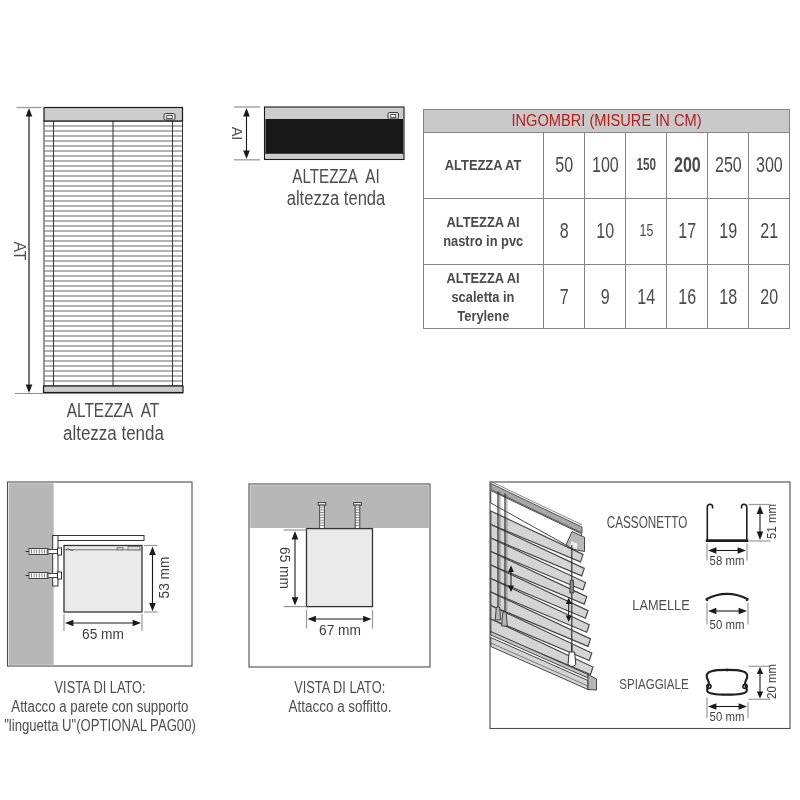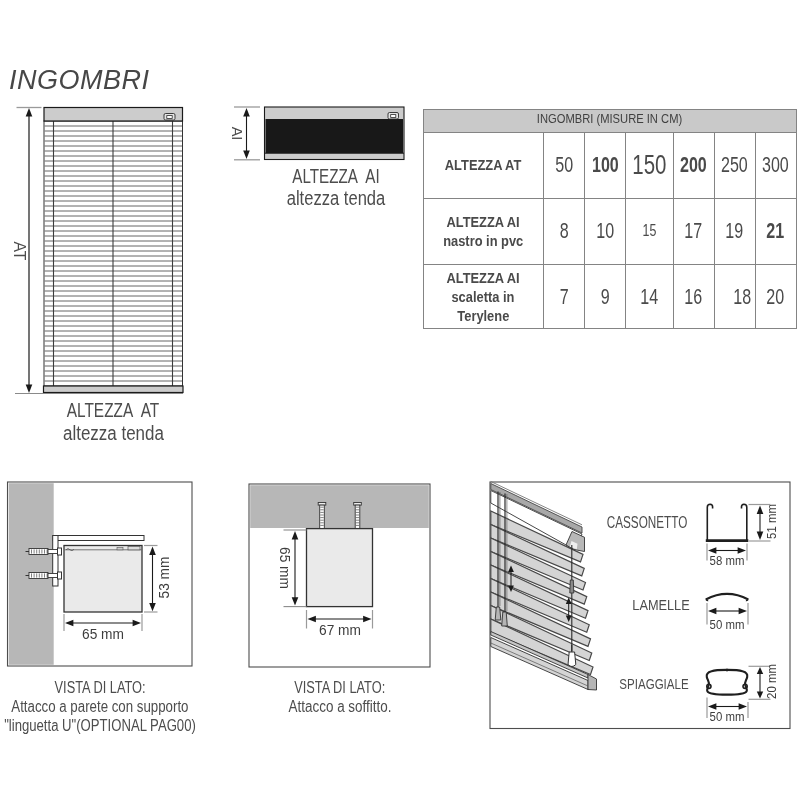--- a/index.html
+++ b/index.html
@@ -1,21 +1,21 @@
 <!DOCTYPE html>
 <html><head><meta charset="utf-8">
 <style>
 html,body{margin:0;padding:0;width:800px;height:800px;background:#ffffff;
 font-family:"Liberation Sans",sans-serif;}
 #page{position:relative;width:800px;height:800px;overflow:hidden;}
 svg{position:absolute;left:0;top:0;}
 .lb{position:absolute;white-space:nowrap;}
 #tb{position:absolute;left:422.5px;top:109px;border-collapse:collapse;table-layout:fixed;}
 #tb td{border:1px solid #848484;text-align:center;vertical-align:middle;color:#4a4a4a;padding:0;}
-#thead td{background:#c9c9c9;height:21px;font-size:13px;color:#404040;vertical-align:top;padding-top:0.9px;}
+#thead td{background:#c9c9c9;height:21px;font-size:17px;color:#b91c1c;vertical-align:top;padding-top:0.9px;}
 </style></head>
 <body>
 <div id="page">
 <svg width="800" height="800" viewBox="0 0 800 800">
 <rect x="44" y="121" width="138.5" height="265" fill="#ffffff" stroke="#333333" stroke-width="1.0"></rect>
 <line x1="44.5" y1="126" x2="182.0" y2="126" stroke="#666666" stroke-width="1.0"></line>
 <line x1="44.5" y1="131" x2="182.0" y2="131" stroke="#666666" stroke-width="1.0"></line>
 <line x1="44.5" y1="136" x2="182.0" y2="136" stroke="#666666" stroke-width="1.0"></line>
 <line x1="44.5" y1="141" x2="182.0" y2="141" stroke="#666666" stroke-width="1.0"></line>
 <line x1="44.5" y1="146" x2="182.0" y2="146" stroke="#666666" stroke-width="1.0"></line>
@@ -232,21 +232,20 @@
 <line x1="715.4" y1="706.5" x2="739.6" y2="706.5" stroke="#1a1a1a" stroke-width="1.1"></line>
 <polygon points="708,706.5 716.4,703.2 716.4,709.8" fill="#1a1a1a"></polygon>
 <polygon points="747,706.5 738.6,703.2 738.6,709.8" fill="#1a1a1a"></polygon>
 <text transform="translate(20 251) rotate(90) scale(0.95 1)" text-anchor="middle" dominant-baseline="central" font-size="16.5px" fill="#4d4d4d">AT</text>
 <text transform="translate(236.5 133.5) rotate(90) scale(1.0 1)" text-anchor="middle" dominant-baseline="central" font-size="14.5px" fill="#4d4d4d">AI</text>
 <text transform="translate(163.5 577.5) rotate(-90) scale(0.98 1)" text-anchor="middle" dominant-baseline="central" font-size="14px" fill="#3d3d3d">53 mm</text>
 <text transform="translate(285.5 568) rotate(90) scale(0.98 1)" text-anchor="middle" dominant-baseline="central" font-size="14px" fill="#3d3d3d">65 mm</text>
 <text transform="translate(771 521.5) rotate(-90) scale(0.95 1)" text-anchor="middle" dominant-baseline="central" font-size="12px" fill="#3d3d3d">51 mm</text>
 <text transform="translate(771 681.5) rotate(-90) scale(0.95 1)" text-anchor="middle" dominant-baseline="central" font-size="12px" fill="#3d3d3d">20 mm</text>
 </svg>
-<div class="lb" style="left:9px;top:65px;font-size:27px;font-style:italic;letter-spacing:0.5px;color:#474747;">INGOMBRI</div>
 <div class="lb" style="left:113px;top:399.4px;font-size:19.5px;font-weight:400;color:#4d4d4d;transform:translateX(-50%);text-align:center;">
       <div style="height:22.35px;line-height:22.35px;"><span style="display:inline-block;transform:scaleX(0.79);white-space:nowrap;">ALTEZZA<span style="letter-spacing:4px"> </span>AT</span></div>
       <div style="height:22.35px;line-height:22.35px;"><span style="display:inline-block;transform:scaleX(0.87);white-space:nowrap;">altezza tenda</span></div>
     </div>
 <div class="lb" style="left:335.5px;top:164.7px;font-size:19.5px;font-weight:400;color:#4d4d4d;transform:translateX(-50%);text-align:center;">
       <div style="height:22.3px;line-height:22.3px;"><span style="display:inline-block;transform:scaleX(0.78);white-space:nowrap;">ALTEZZA<span style="letter-spacing:4px"> </span>AI</span></div>
       <div style="height:22.3px;line-height:22.3px;"><span style="display:inline-block;transform:scaleX(0.85);white-space:nowrap;">altezza tenda</span></div>
     </div>
 <div class="lb" style="left:100px;top:677.9px;font-size:16px;font-weight:400;color:#4d4d4d;transform:translateX(-50%);text-align:center;">
       <div style="height:19.2px;line-height:19.2px;"><span style="display:inline-block;transform:scaleX(0.8);white-space:nowrap;">VISTA DI LATO:</span></div>
@@ -275,45 +274,45 @@
         <col style="width:41px">
         <col style="width:41px">
       </colgroup>
 <tbody>
         <tr id="thead">
           <td colspan="7"><span style="display:inline-block;transform:scaleX(0.86);white-space:nowrap;">INGOMBRI (MISURE IN CM)</span></td>
         </tr>
 <tr style="height:66px;">
           <td class="" style="font-size:15.5px;font-weight:700;"><span style="display:inline-block;transform:scaleX(0.83);white-space:nowrap;">ALTEZZA AT</span></td>
           <td class="" style="font-size:22px;font-weight:400;"><span style="display:inline-block;transform:scaleX(0.73);white-space:nowrap;">50</span></td>
-          <td class="" style="font-size:22px;font-weight:700;"><span style="display:inline-block;transform:scaleX(0.73);white-space:nowrap;">100</span></td>
-          <td class="" style="font-size:28px;font-weight:400;"><span style="display:inline-block;transform:scaleX(0.73);white-space:nowrap;">150</span></td>
+          <td class="" style="font-size:22px;font-weight:400;"><span style="display:inline-block;transform:scaleX(0.73);white-space:nowrap;">100</span></td>
+          <td class="" style="font-size:16px;font-weight:700;"><span style="display:inline-block;transform:scaleX(0.73);white-space:nowrap;">150</span></td>
           <td class="" style="font-size:22px;font-weight:700;"><span style="display:inline-block;transform:scaleX(0.73);white-space:nowrap;">200</span></td>
           <td class="" style="font-size:22px;font-weight:400;"><span style="display:inline-block;transform:scaleX(0.73);white-space:nowrap;">250</span></td>
           <td class="" style="font-size:22px;font-weight:400;"><span style="display:inline-block;transform:scaleX(0.73);white-space:nowrap;">300</span></td>
         </tr>
 <tr style="height:66px;">
           <td class="" style="font-size:15.5px;font-weight:700;">
             <div style="line-height:19.2px;"><span style="display:inline-block;transform:scaleX(0.83);white-space:nowrap;">ALTEZZA AI</span></div>
             <div style="line-height:19.2px;"><span style="display:inline-block;transform:scaleX(0.83);white-space:nowrap;">nastro in pvc</span></div>
           </td>
           <td class="" style="font-size:22px;font-weight:400;"><span style="display:inline-block;transform:scaleX(0.73);white-space:nowrap;">8</span></td>
           <td class="" style="font-size:22px;font-weight:400;"><span style="display:inline-block;transform:scaleX(0.73);white-space:nowrap;">10</span></td>
           <td class="" style="font-size:17px;font-weight:400;"><span style="display:inline-block;transform:scaleX(0.73);white-space:nowrap;">15</span></td>
           <td class="" style="font-size:22px;font-weight:400;"><span style="display:inline-block;transform:scaleX(0.73);white-space:nowrap;">17</span></td>
           <td class="" style="font-size:22px;font-weight:400;"><span style="display:inline-block;transform:scaleX(0.73);white-space:nowrap;">19</span></td>
-          <td class="" style="font-size:22px;font-weight:700;"><span style="display:inline-block;transform:scaleX(0.73);white-space:nowrap;">21</span></td>
+          <td class="" style="font-size:22px;font-weight:400;"><span style="display:inline-block;transform:scaleX(0.73);white-space:nowrap;">21</span></td>
         </tr>
 <tr style="height:64.5px;">
           <td class="" style="font-size:15.5px;font-weight:700;">
             <div style="line-height:19.2px;"><span style="display:inline-block;transform:scaleX(0.83);white-space:nowrap;">ALTEZZA AI</span></div>
             <div style="line-height:19.2px;"><span style="display:inline-block;transform:scaleX(0.83);white-space:nowrap;">scaletta in</span></div>
             <div style="line-height:19.2px;"><span style="display:inline-block;transform:scaleX(0.83);white-space:nowrap;">Terylene</span></div>
           </td>
           <td class="" style="font-size:22px;font-weight:400;"><span style="display:inline-block;transform:scaleX(0.73);white-space:nowrap;">7</span></td>
           <td class="" style="font-size:22px;font-weight:400;"><span style="display:inline-block;transform:scaleX(0.73);white-space:nowrap;">9</span></td>
           <td class="" style="font-size:22px;font-weight:400;"><span style="display:inline-block;transform:scaleX(0.73);white-space:nowrap;">14</span></td>
           <td class="" style="font-size:22px;font-weight:400;"><span style="display:inline-block;transform:scaleX(0.73);white-space:nowrap;">16</span></td>
-          <td class="" style="font-size:22px;font-weight:400;text-align:right;"><span style="display:inline-block;transform:scaleX(0.73);white-space:nowrap;">18</span></td>
+          <td class="" style="font-size:22px;font-weight:400;"><span style="display:inline-block;transform:scaleX(0.73);white-space:nowrap;">18</span></td>
           <td class="" style="font-size:22px;font-weight:400;"><span style="display:inline-block;transform:scaleX(0.73);white-space:nowrap;">20</span></td>
         </tr>
 </tbody>
     </table>
 </div>
 </body></html>

